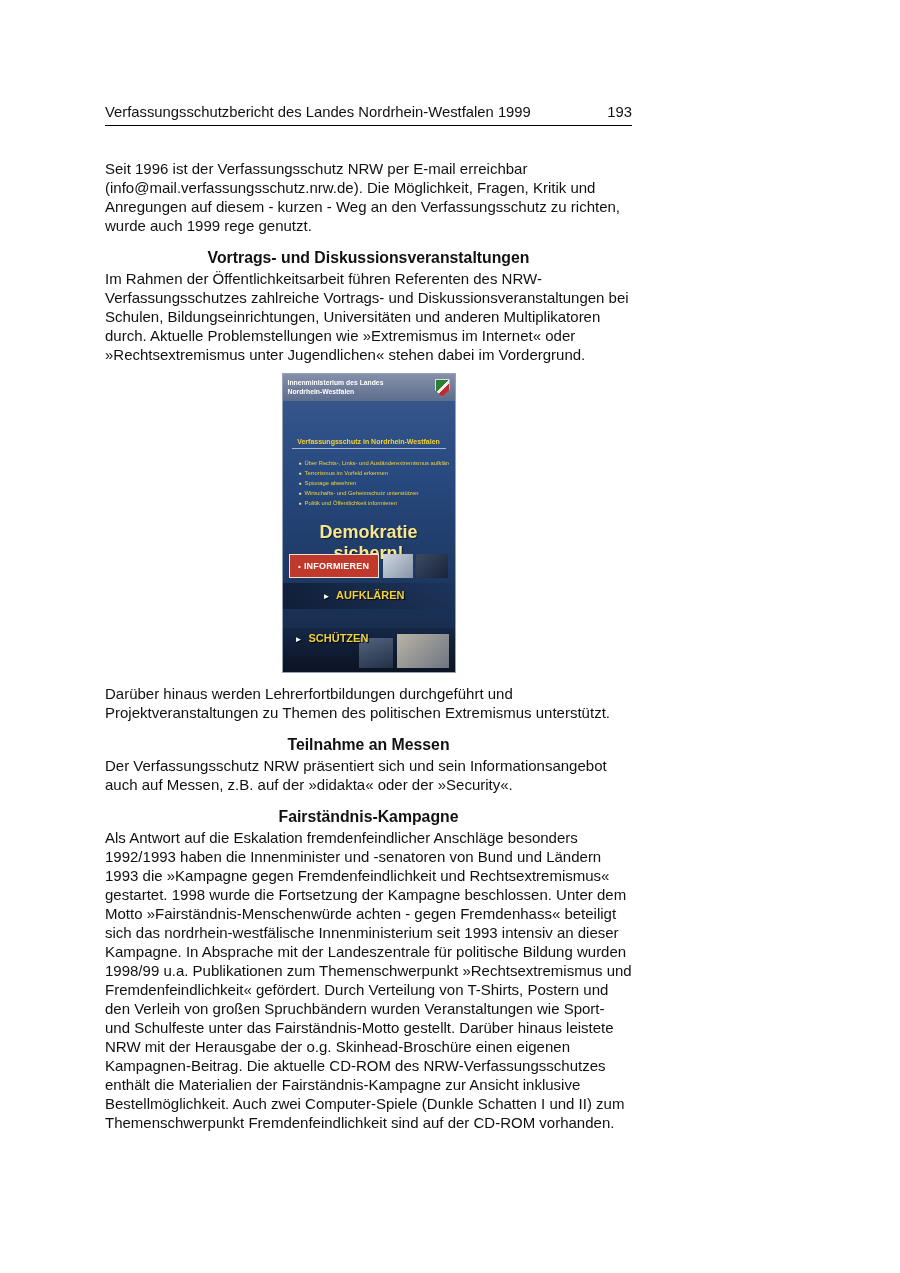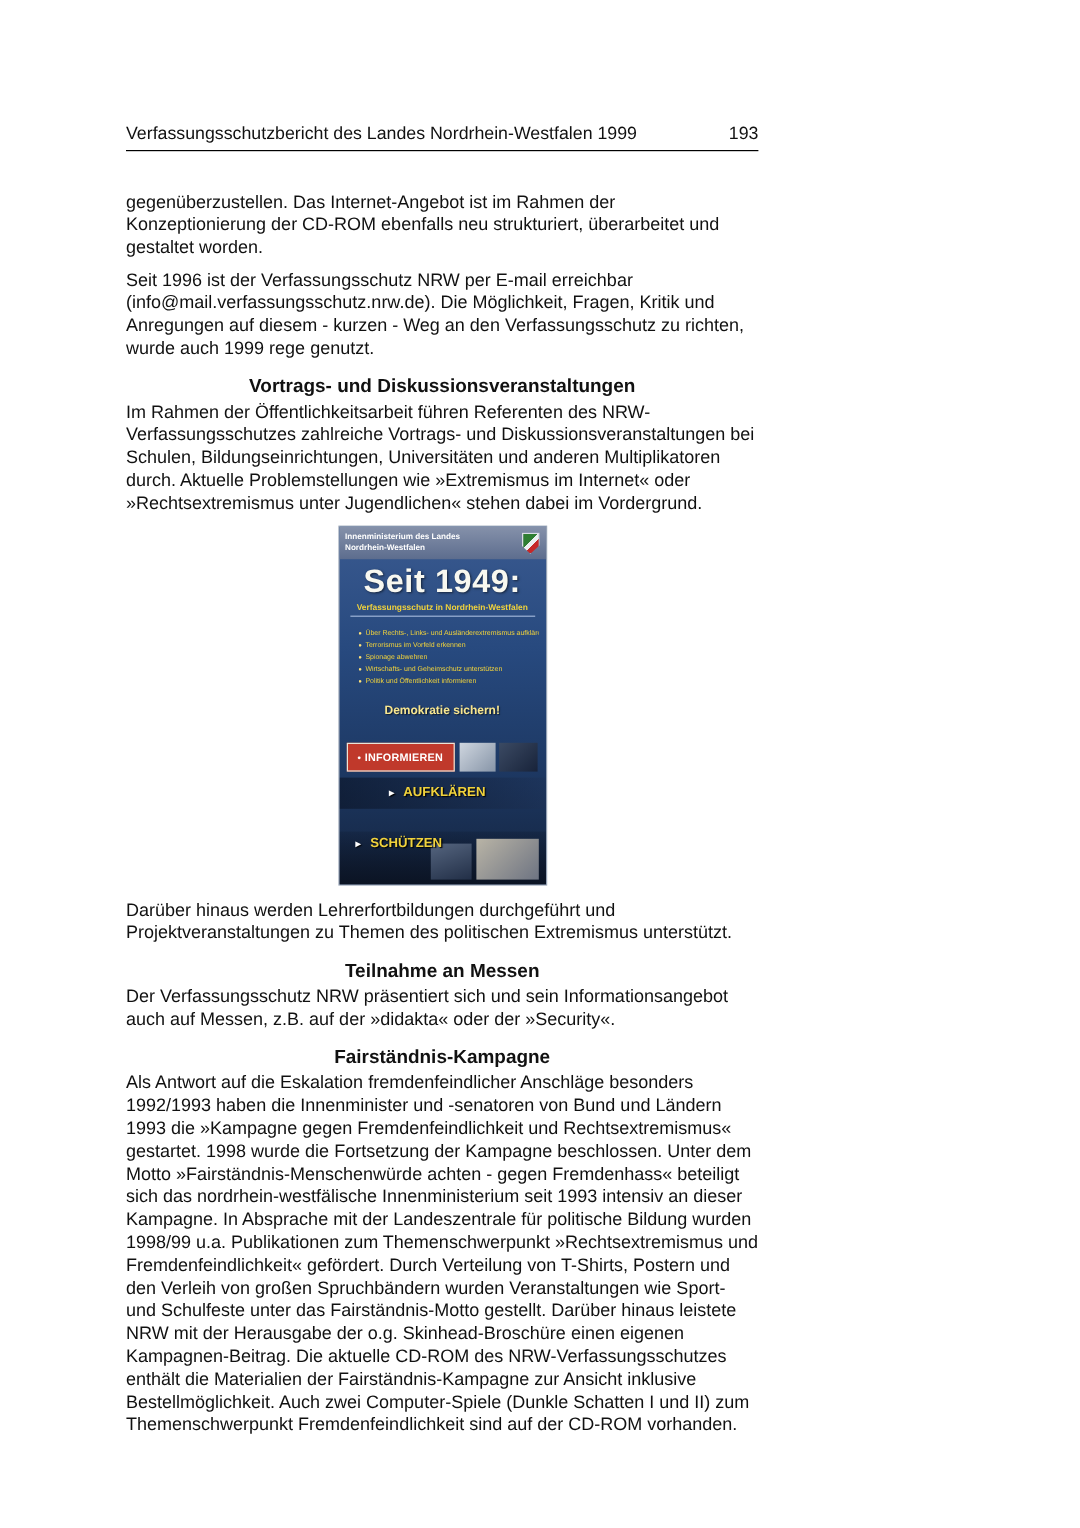--- a/index.html
+++ b/index.html
@@ -59,21 +59,21 @@
     border-bottom:1px solid #9fb4d8; padding-bottom:3px;
   }
   .poster-bullets { position:absolute; top:84px; left:16px; right:6px; margin:0; padding:0; list-style:none; }
   .poster-bullets li {
     font-size:5.8px; color:var(--accent-yellow, #f0d23c);
     line-height:10px; white-space:nowrap; overflow:hidden;
   }
   .poster-bullets li .dot { color:#ffe27a; font-size:5px; margin-right:3px; }
   .poster-slogan {
     position:absolute; top:148px; left:0; right:0; text-align:center;
-    font-size:10px; font-weight:bold; color:#f7e690;
+    font-size:18px; font-weight:bold; color:#f7e690;
     text-shadow:1px 1px 1px rgba(0,0,0,.6);
   }
   .label-informieren {
     position:absolute; top:180px; left:6px; width:90px; height:24px;
     background:var(--informieren-red, #c0392b); border:1px solid #e8e4d8;
     display:flex; align-items:center; justify-content:center;
     font-size:9px; font-weight:bold; color:#ffffff; letter-spacing:0.2px;
   }
   .photo-a { position:absolute; top:180px; left:100px; width:30px; height:24px;
     background:linear-gradient(135deg, #cfd6df, #8795a8); }
@@ -108,37 +108,35 @@
 </head>
 <body>
 
 <div class="page">
 
   <div class="header">
     <span>Verfassungsschutzbericht des Landes Nordrhein-Westfalen 1999</span>
     <span>193</span>
   </div>
 
-  <p class="para">gegenüberzustellen. Das Internet-Angebot ist im Rahmen der Konzeptionierung der CD-ROM ebenfalls neu strukturiert, überarbeitet und gestaltet worden.</p>
   <p class="para">Seit 1996 ist der Verfassungsschutz NRW per E-mail erreichbar (info@mail.verfassungsschutz.nrw.de). Die Möglichkeit, Fragen, Kritik und Anregungen auf diesem - kurzen - Weg an den Verfassungsschutz zu richten, wurde auch 1999 rege genutzt.</p>
 
   <h2 class="heading">Vortrags- und Diskussionsveranstaltungen</h2>
   <p class="para">Im Rahmen der Öffentlichkeitsarbeit führen Referenten des NRW-Verfassungsschutzes zahlreiche Vortrags- und Diskussionsveranstaltungen bei Schulen, Bildungseinrichtungen, Universitäten und anderen Multiplikatoren durch. Aktuelle Problemstellungen wie »Extremismus im Internet« oder »Rechtsextremismus unter Jugendlichen« stehen dabei im Vordergrund.</p>
 
   <div class="figure">
     <div class="poster">
       <div class="poster-top">
         <div class="ministry">
           <span>Innenministerium des Landes</span>
           <span>Nordrhein-Westfalen</span>
         </div>
         <div class="coat"></div>
       </div>
 
-      <div class="poster-title">Seit 1949:</div>
       <div class="poster-subtitle">Verfassungsschutz in Nordrhein-Westfalen</div>
 
       <ul class="poster-bullets">
         <li><span class="dot">●</span><span>Über Rechts-, Links- und Ausländerextremismus aufklären</span></li>
         <li><span class="dot">●</span><span>Terrorismus im Vorfeld erkennen</span></li>
         <li><span class="dot">●</span><span>Spionage abwehren</span></li>
         <li><span class="dot">●</span><span>Wirtschafts- und Geheimschutz unterstützen</span></li>
         <li><span class="dot">●</span><span>Politik und Öffentlichkeit informieren</span></li>
       </ul>
 

